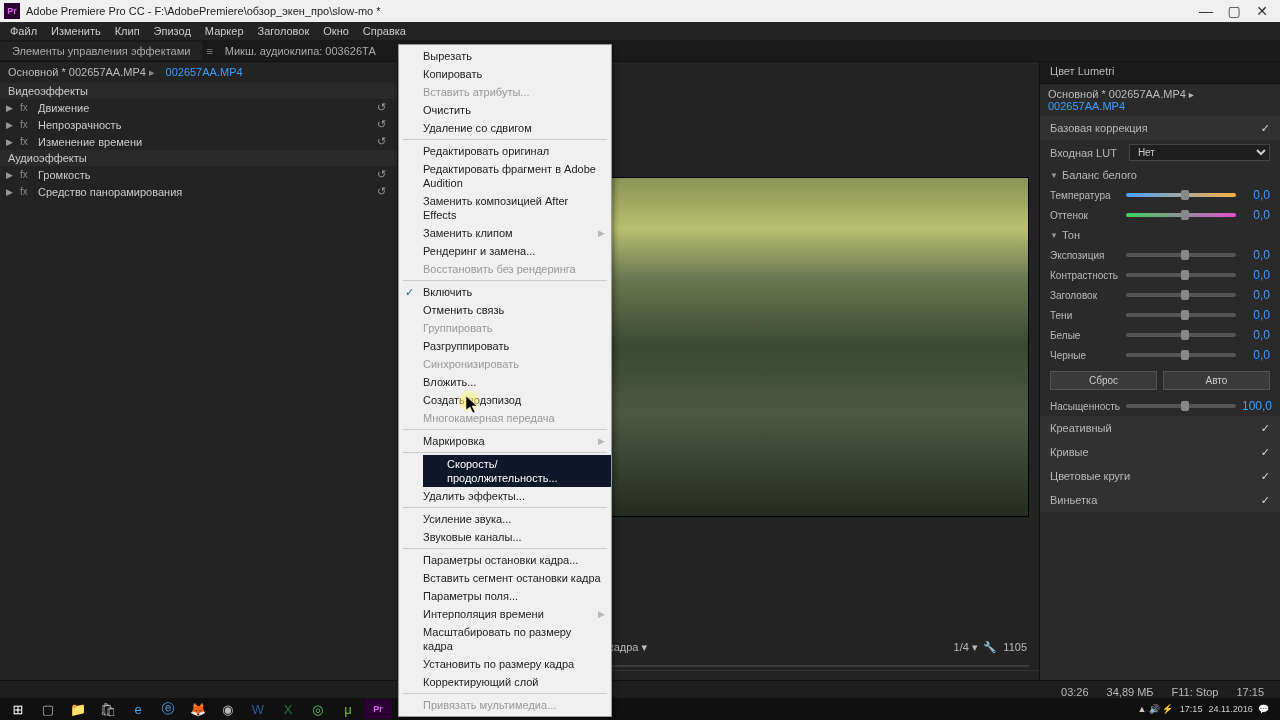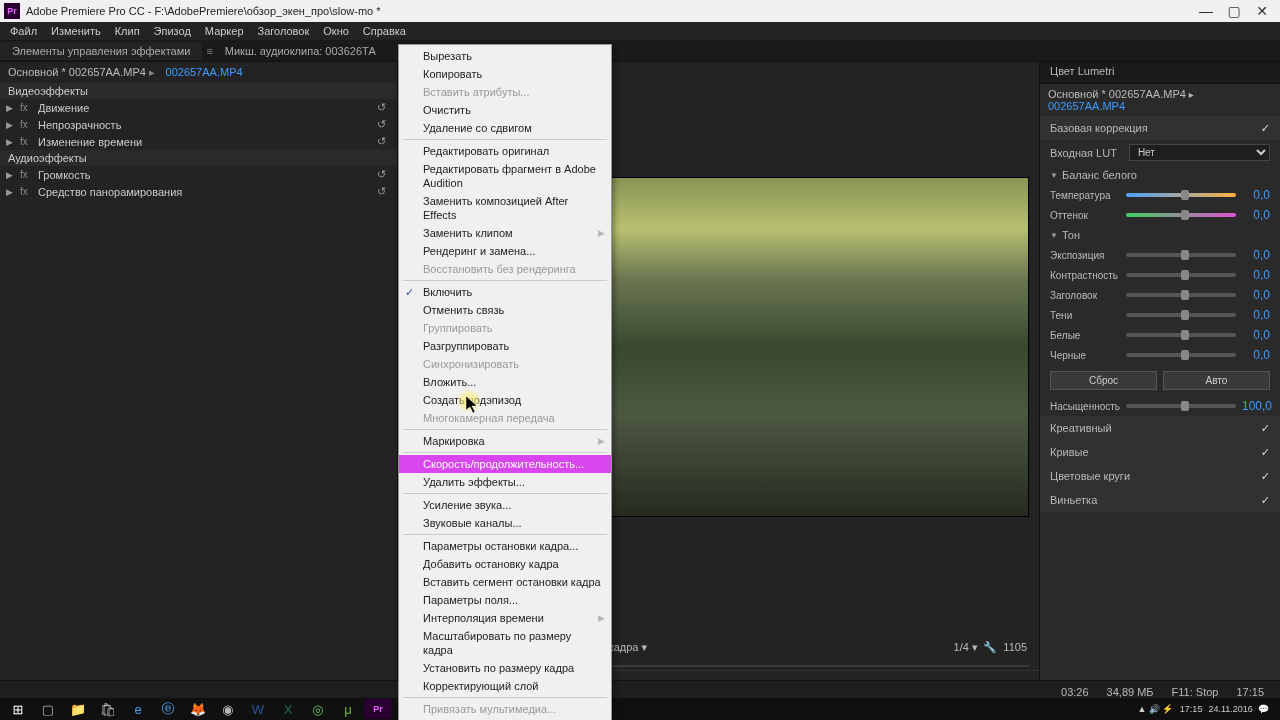--- a/index.html
+++ b/index.html
@@ -94,21 +94,21 @@
 
 .taskbar { position: absolute; bottom: 0; left: 0; right: 0; height: 22px; background: #101010; display: flex; align-items: center; padding: 0 4px; gap: 2px; }
 .taskbar .tbicon { width: 28px; height: 20px; display: flex; align-items: center; justify-content: center; font-size: 13px; }
 .taskbar .tray { margin-left: auto; display: flex; align-items: center; gap: 6px; padding-right: 6px; }
 .taskbar .tray span { font-size: 9px; color: #ccc; }
 
 
 .ctxmenu { position: absolute; left: 398px; top: 44px; width: 214px; background: #f0f0f0; border: 1px solid #999; box-shadow: 2px 2px 6px rgba(0,0,0,0.4); z-index: 100; padding: 2px 0; }
 .ctxmenu .mitem { padding: 2px 8px 2px 24px; color: #222; font-size: 11px; position: relative; line-height: 14px; }
 .ctxmenu .mitem.disabled { color: #999; }
-.ctxmenu .mitem.highlighted { background: #d946ef; color: #fff; }
+.ctxmenu .mitem.highlighted { background: #0f172a; color: #fff; margin-left: 24px; }
 .ctxmenu .mitem .chk { position: absolute; left: 6px; color: #2a5aad; font-size: 11px; }
 .ctxmenu .mitem .sub { position: absolute; right: 6px; font-size: 9px; }
 .ctxmenu .sep { height: 1px; background: #ccc; margin: 2px 4px; }
 .cursor-ov { position: absolute; left: 458px; top: 390px; z-index: 200; pointer-events: none; }
 .cursor-ov .ring { width: 22px; height: 22px; background: radial-gradient(circle, rgba(255,240,120,0.9) 0%, rgba(255,240,120,0.3) 70%, transparent 100%); border-radius: 50%; }
 .cursor-ov svg { position: absolute; left: 8px; top: 6px; }
 </style>
 </head>
 <body>
 
@@ -427,21 +427,20 @@
     <div class="sep"></div>
     <div class="mitem">Маркировка<span class="sub">▶</span></div>
     <div class="sep"></div>
     <div class="mitem highlighted">Скорость/продолжительность...</div>
     <div class="mitem">Удалить эффекты...</div>
     <div class="sep"></div>
     <div class="mitem">Усиление звука...</div>
     <div class="mitem">Звуковые каналы...</div>
     <div class="sep"></div>
     <div class="mitem">Параметры остановки кадра...</div>
-    <div class="mitem">Добавить остановку кадра</div>
     <div class="mitem">Вставить сегмент остановки кадра</div>
     <div class="mitem">Параметры поля...</div>
     <div class="mitem">Интерполяция времени<span class="sub">▶</span></div>
     <div class="mitem">Масштабировать по размеру кадра</div>
     <div class="mitem">Установить по размеру кадра</div>
     <div class="mitem">Корректирующий слой</div>
     <div class="sep"></div>
     <div class="mitem disabled">Привязать мультимедиа...</div>
   </div>
 

